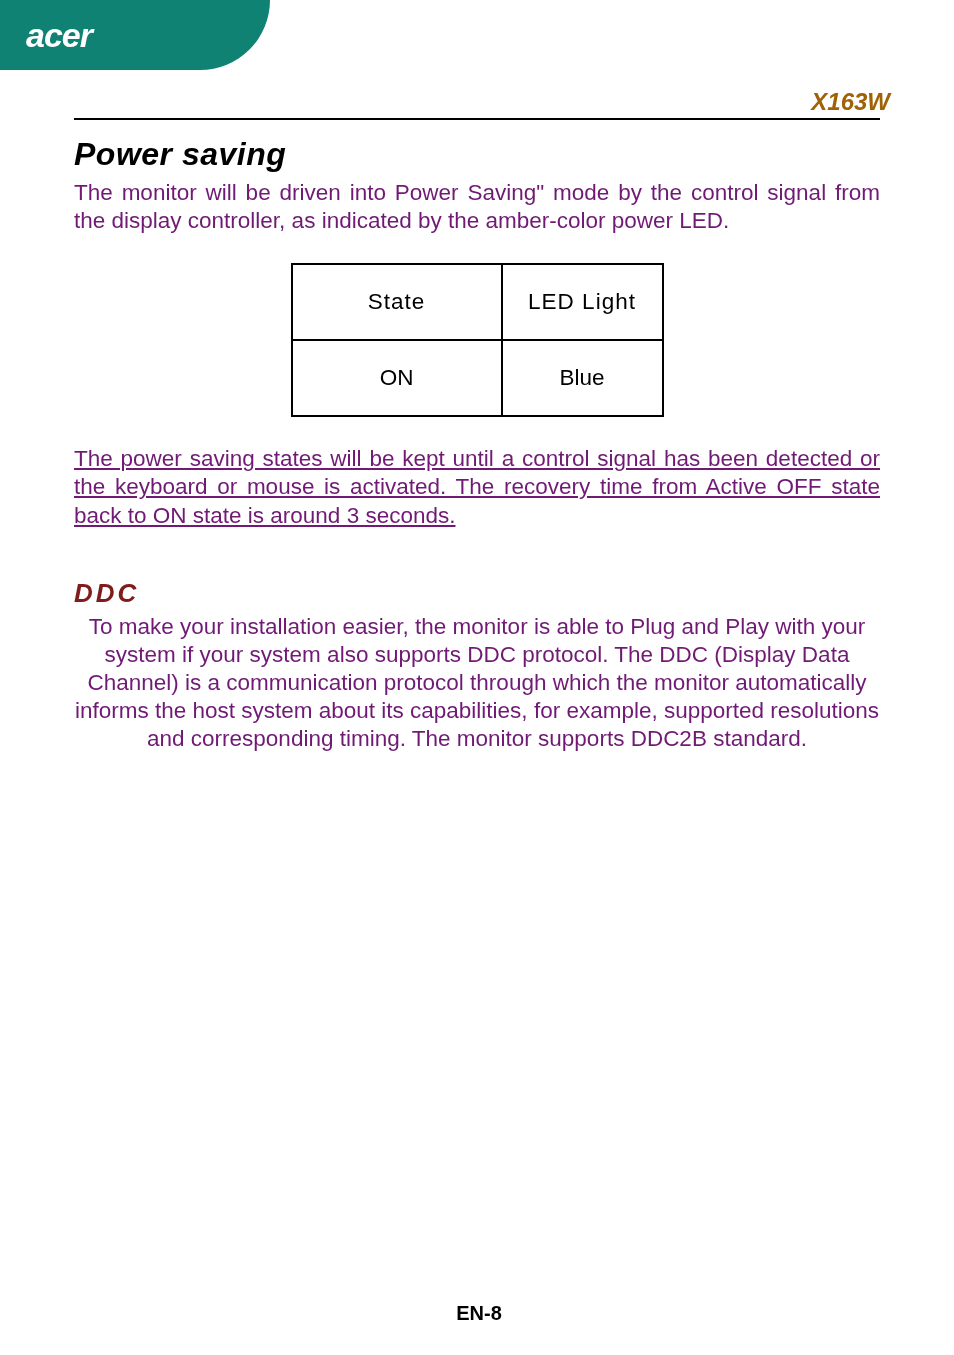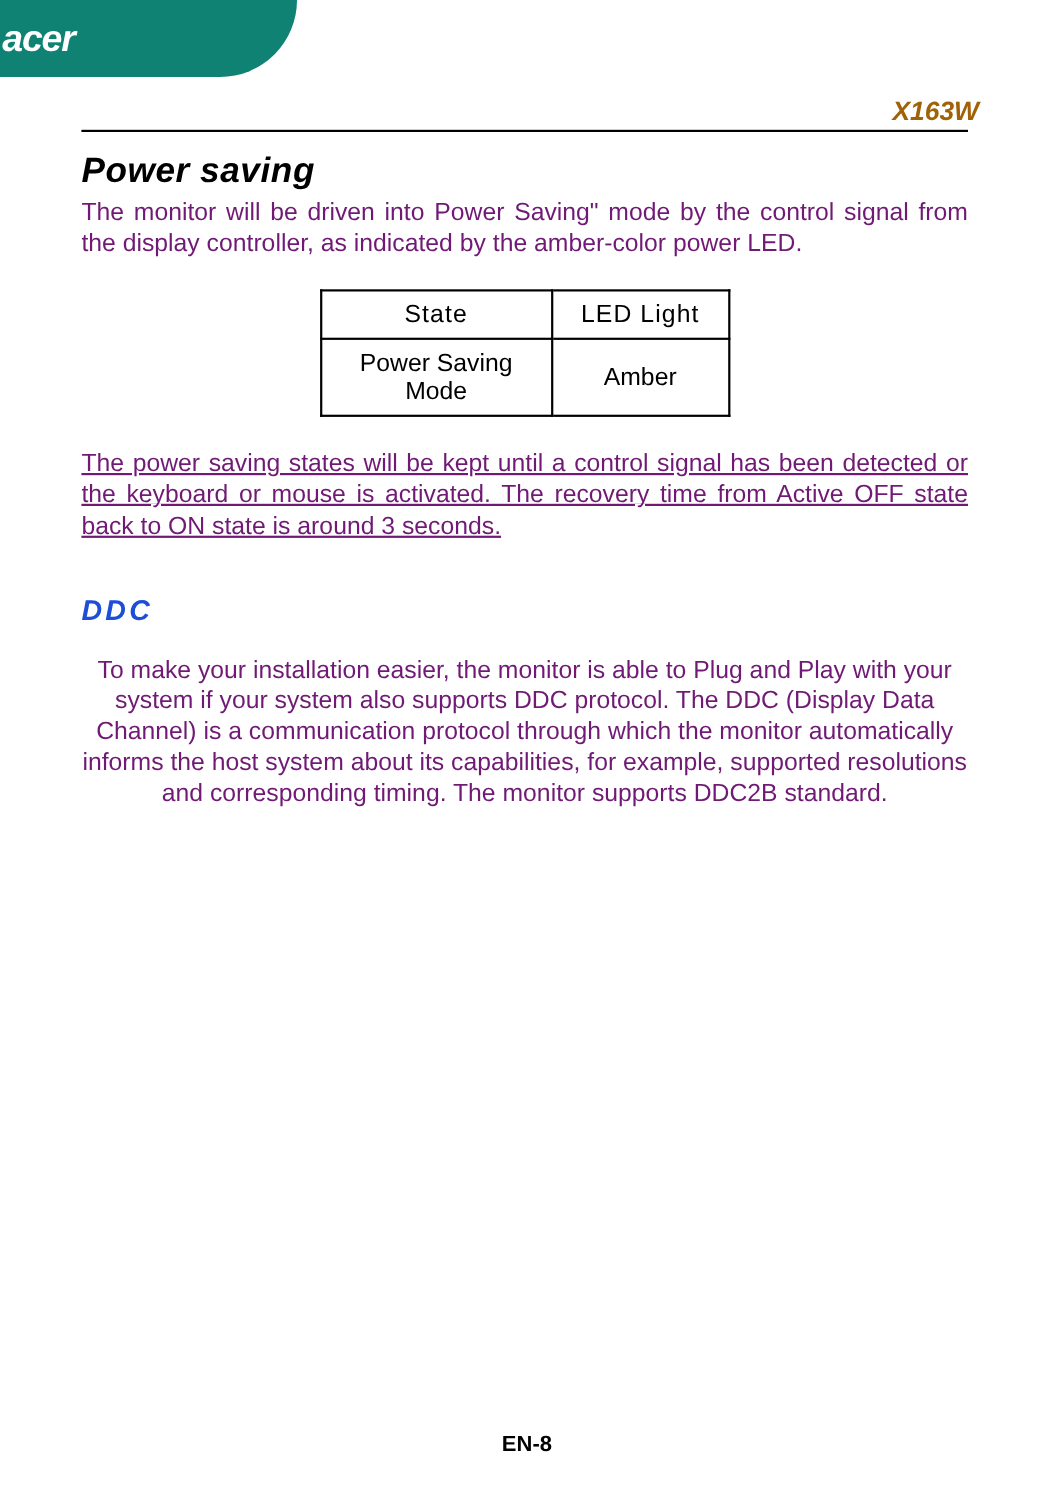--- a/index.html
+++ b/index.html
@@ -17,21 +17,21 @@
     .corner-badge {
       position: absolute;
       top: 0;
       left: 0;
       width: 270px;
       height: 70px;
       background: #0f8274;
       border-bottom-right-radius: 70px;
       display: flex;
       align-items: center;
-      padding-left: 2px;
+      padding-left: 26px;
     }
     .corner-badge .logo {
       color: #ffffff;
       font-family: "Arial", sans-serif;
       font-style: italic;
       font-weight: bold;
       font-size: 34px;
       letter-spacing: -1px;
     }
     .model-number {
@@ -77,43 +77,43 @@
     }
     .state-table {
       border-collapse: collapse;
       margin: 0 auto 28px auto;
     }
     .state-table td, .state-table th {
       border: 2px solid #000;
       text-align: center;
       vertical-align: middle;
       font-size: 22.5px;
-      padding: 8px 14px;
+      padding: 24px 14px;
       margin-top: 44px;
     }
     .state-table th {
       font-weight: normal;
       letter-spacing: 1px;
     }
     .col-state {
       width: 210px;
     }
     .col-led {
       width: 161px;
     }
     .para-2 {
       margin-bottom: 48px;
       text-decoration: underline;
     }
     .section-heading-ddc {
       font-style: italic;
       font-weight: 600;
       font-size: 26px;
-      color: #1d4ed8;
-      margin-bottom: 24px;
+      color: #7f1d1d;
+      margin-bottom: 4px;
       letter-spacing: 3px;
     }
     .para-3 {
       text-align: center;
     }
     .page-number {
       position: absolute;
       bottom: 30px;
       left: 4px;
       right: 0;
@@ -140,22 +140,22 @@
 
   <div class="body-text para-1">The monitor will be driven into Power Saving" mode by the control signal from the display controller, as indicated by the amber-color power LED.</div>
 
   <table class="state-table">
     <tbody>
         <tr>
       <th class="col-state">State</th>
       <th class="col-led">LED Light</th>
     </tr>
     <tr>
-      <td class="col-state">Power Saving Mode</td>
-      <td class="col-led">Amber</td>
+      <td class="col-state">ON</td>
+      <td class="col-led">Blue</td>
     </tr>
   </tbody>
     </table>
 
   <div class="body-text para-2">The power saving states will be kept until a control signal has been detected or the keyboard or mouse is activated. The recovery time from Active OFF state back to ON state is around 3 seconds.</div>
 
   <div class="section-heading-ddc">DDC</div>
 
   <div class="body-text para-3">To make your installation easier, the monitor is able to Plug and Play with your system if your system also supports DDC protocol. The DDC (Display Data Channel) is a communication protocol through which the monitor automatically informs the host system  about its capabilities, for example, supported resolutions and corresponding timing. The monitor supports DDC2B standard.</div>
 

